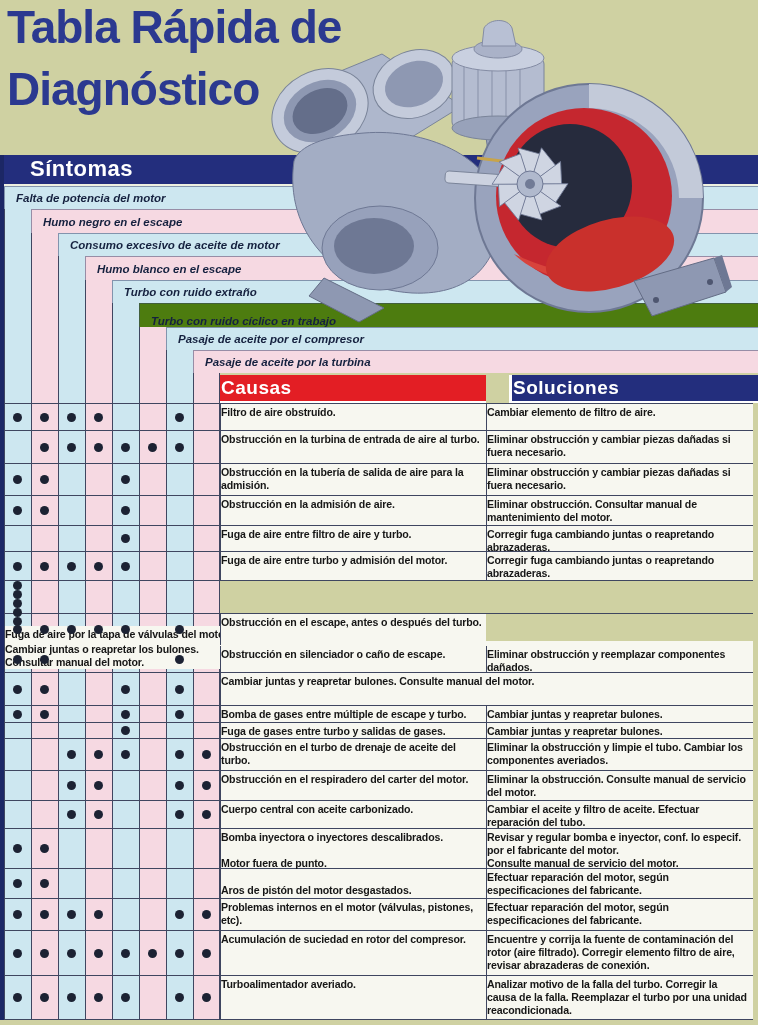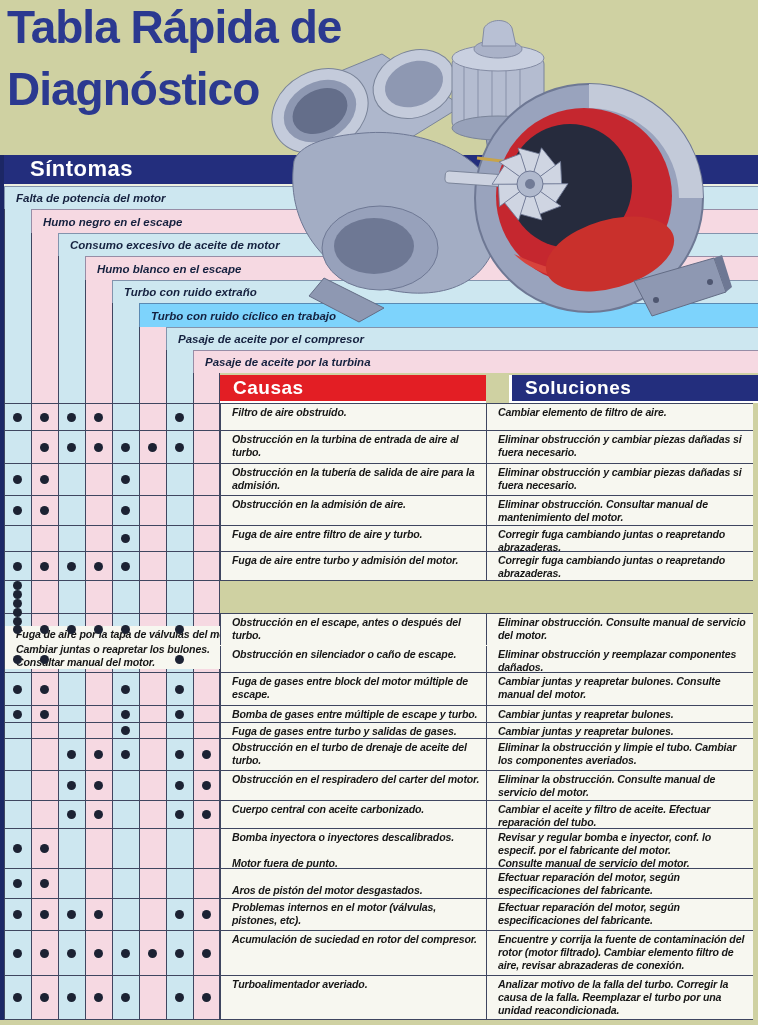--- a/index.html
+++ b/index.html
@@ -14,32 +14,32 @@
   .sintomas-bar{position:absolute;left:0;top:155px;width:758px;height:31px;background:#232e7d;
         border-bottom:2px solid #eef0e0;box-sizing:border-box;color:#fff;font-weight:bold;
         font-size:22px;line-height:28px;padding-left:30px;z-index:2;letter-spacing:.5px;}
   .left-edge{position:absolute;left:0;top:155px;width:4px;height:865px;background:#1c2765;z-index:3;}
   .band{position:absolute;box-sizing:border-box;border-top:1px solid rgba(55,65,105,.5);
         border-left:1px solid rgba(55,65,105,.5);font-weight:bold;font-style:italic;
         font-size:11.5px;color:#15213f;z-index:1;display:flex;align-items:center;
         padding-left:11px;}
   .strip{position:absolute;box-sizing:border-box;border-left:1px solid #3f4660;z-index:0;}
   .colhdr{position:absolute;top:375px;height:28px;box-sizing:border-box;border-bottom:2px solid #fff;
-        color:#fff;font-weight:bold;font-size:19px;line-height:25px;padding-left:13px;z-index:2;
+        color:#fff;font-weight:bold;font-size:19px;line-height:25px;padding-left:1px;z-index:2;
         letter-spacing:.5px;}
   #hdr-causas{left:220px;width:266px;background:#e31e24;}
   #hdr-soluciones{left:509px;width:267px;background:#232e7d;border-left:3px solid #fff;}
   #rows{position:absolute;left:4px;top:403px;width:749px;z-index:2;}
   .row{display:flex;box-sizing:border-box;border-top:1px solid #3f4660;}
   .row:last-child{border-bottom:1px solid #3f4660;}
   .dotcell{width:27px;flex:none;display:flex;align-items:center;justify-content:center;}
   .dot{width:9px;height:9px;border-radius:50%;background:#1c2233;}
   .cause,.sol{box-sizing:border-box;background:#f7f7f0;border-left:1px solid #3f4660;
-        font-style:italic;font-weight:bold;font-size:10.6px;line-height:13px;color:#161616;
-        padding:2px 4px 0 11px;white-space:pre-line;letter-spacing:-0.15px;}
+        font-weight:bold;font-size:10.6px;line-height:13px;color:#161616;
+        padding:2px 4px 0 0;white-space:pre-line;letter-spacing:-0.15px;}
   .cause{width:266px;flex:none;}
   .sol{flex:1;}
   #turbo-art{position:absolute;left:262px;top:6px;width:470px;height:325px;z-index:5;}
 </style>
 </head>
 <body>
 
 <div class="page">
 
   <div class="title-line" id="title2">Diagnóstico</div>
@@ -65,21 +65,21 @@
       </div>
       <div class="strip" style="left: 58px; top: 256px; width: 27px; height: 764px; background: rgb(205, 231, 240);"></div>
       <div class="band" style="left: 85px; top: 256px; height: 24px; width: 673px; background: rgb(246, 217, 226);">
         <span>Humo blanco en el escape</span>
       </div>
       <div class="strip" style="left: 85px; top: 280px; width: 27px; height: 740px; background: rgb(246, 217, 226);"></div>
       <div class="band" style="left: 112px; top: 280px; height: 23px; width: 646px; background: rgb(205, 231, 240);">
         <span>Turbo con ruido extraño</span>
       </div>
       <div class="strip" style="left: 112px; top: 303px; width: 27px; height: 717px; background: rgb(205, 231, 240);"></div>
-      <div class="band" style="left: 139px; top: 303px; height: 24px; width: 619px; background: #7dd3fc;">
+      <div class="band" style="left: 139px; top: 303px; height: 24px; width: 619px; background: #4d7c0f; align-items: flex-end;">
         <span>Turbo con ruido cíclico en trabajo</span>
       </div>
       <div class="strip" style="left: 139px; top: 327px; width: 27px; height: 693px; background: rgb(246, 217, 226);"></div>
       <div class="band" style="left: 166px; top: 327px; height: 23px; width: 592px; background: rgb(205, 231, 240);">
         <span>Pasaje de aceite por el compresor</span>
       </div>
       <div class="strip" style="left: 166px; top: 350px; width: 27px; height: 670px; background: rgb(205, 231, 240);"></div>
       <div class="band" style="left: 193px; top: 350px; height: 23px; width: 565px; background: rgb(246, 217, 226);">
         <span>Pasaje de aceite por la turbina</span>
       </div>
@@ -246,21 +246,20 @@
         </div>
         <div class="dotcell">
           <span class="dot"></span>
         </div>
         <div class="dotcell"></div>
         <div class="dotcell">
           <span class="dot"></span>
         </div>
         <div class="dotcell"></div>
         <div class="cause">Obstrucción en el escape, antes o después del turbo.</div>
-        <div class="sol">Eliminar obstrucción. Consulte manual de servicio del motor.</div>
       </div>
       <div class="row" style="height: 27px;">
         <div class="dotcell">
           <span class="dot"></span>
         </div>
         <div class="dotcell">
           <span class="dot"></span>
         </div>
         <div class="dotcell"></div>
         <div class="dotcell"></div>
@@ -283,21 +282,20 @@
         <div class="dotcell"></div>
         <div class="dotcell"></div>
         <div class="dotcell">
           <span class="dot"></span>
         </div>
         <div class="dotcell"></div>
         <div class="dotcell">
           <span class="dot"></span>
         </div>
         <div class="dotcell"></div>
-        <div class="cause">Fuga de gases entre block del motor múltiple de escape.</div>
         <div class="sol">Cambiar juntas y reapretar bulones. Consulte manual del motor.</div>
       </div>
       <div class="row" style="height: 17px;">
         <div class="dotcell">
           <span class="dot"></span>
         </div>
         <div class="dotcell">
           <span class="dot"></span>
         </div>
         <div class="dotcell"></div>
@@ -468,21 +466,21 @@
         <div class="dotcell">
           <span class="dot"></span>
         </div>
         <div class="dotcell">
           <span class="dot"></span>
         </div>
         <div class="dotcell">
           <span class="dot"></span>
         </div>
         <div class="cause">Acumulación de suciedad en rotor del compresor.</div>
-        <div class="sol">Encuentre y corrija la fuente de contaminación del rotor (motor filtrado). Cambiar elemento filtro de aire, revisar abrazaderas de conexión.</div>
+        <div class="sol">Encuentre y corrija la fuente de contaminación del rotor (aire filtrado). Corregir elemento filtro de aire, revisar abrazaderas de conexión.</div>
       </div>
       <div class="row" style="height: 45px;">
         <div class="dotcell">
           <span class="dot"></span>
         </div>
         <div class="dotcell">
           <span class="dot"></span>
         </div>
         <div class="dotcell">
           <span class="dot"></span>

